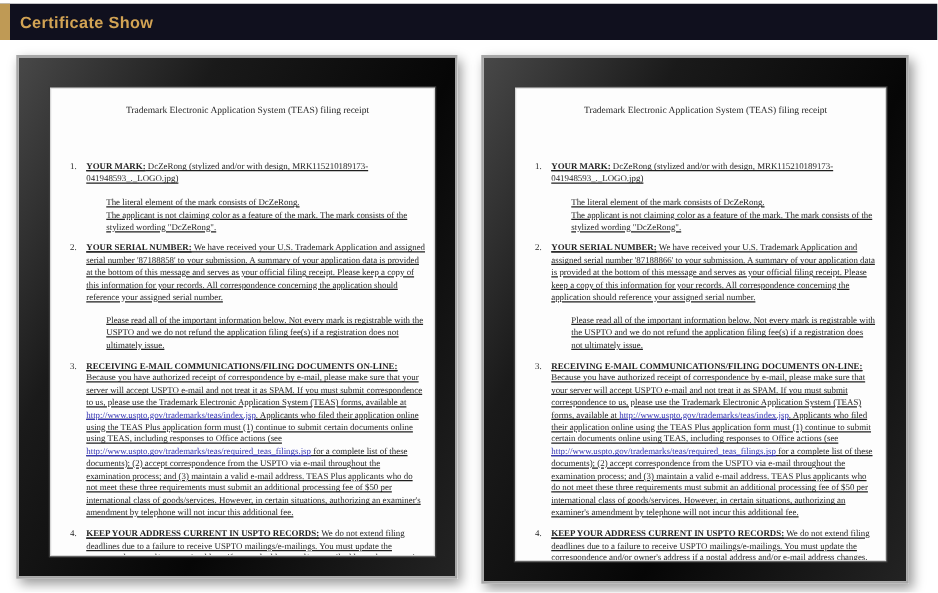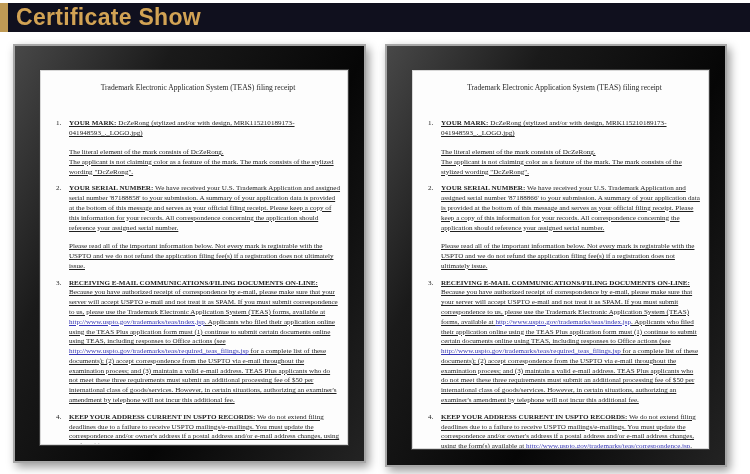--- a/index.html
+++ b/index.html
@@ -18,21 +18,21 @@
     align-items: center;
   }
   .header-accent {
     width: 8px;
     height: 100%;
     background: #bf9a55;
     flex: 0 0 8px;
   }
   .header-title {
     color: #d2a354;
-    font-size: 23px;
+    font-size: 13px;
     font-weight: bold;
     margin: 0 0 0 8px;
     letter-spacing: 0.3px;
   }
   .frames-row {
     display: flex;
     margin-top: 12px;
     padding-left: 13px;
     gap: 19px;
     align-items: flex-start;
@@ -52,29 +52,29 @@
     padding: 7px 7px 0 15px;
     overflow: hidden;
     font-family: "Liberation Serif", serif;
     font-size: 7.1px;
     line-height: 1.38;
     color: #1f1f1f;
   }
   .doc-title {
     text-align: center;
     font-size: 7.6px;
-    margin: 5px 0 26px 0;
+    margin: 5px 0 36px 0;
   }
   .doc-items { list-style: none; margin: 0; padding: 0; }
   .doc-item { display: flex; margin-bottom: 7px; }
   .item-num { flex: 0 0 13px; width: 13px; }
   .item-body { flex: 1 1 auto; text-decoration: underline; }
   .item-heading { font-weight: bold; text-decoration: underline; }
   .item-para { margin: 0; white-space: pre-line; }
-  .item-para.cont { margin-top: 9px; }
+  .item-para.cont { margin-top: 9px; margin-left: 16px; }
   .doc-link { color: #3434b4; text-decoration: underline; cursor: pointer; }
 </style>
 </head>
 <body>
 
 <div class="header-bar">
   <div class="header-accent"></div>
   <h1 class="header-title">Certificate Show</h1>
 </div>
 

